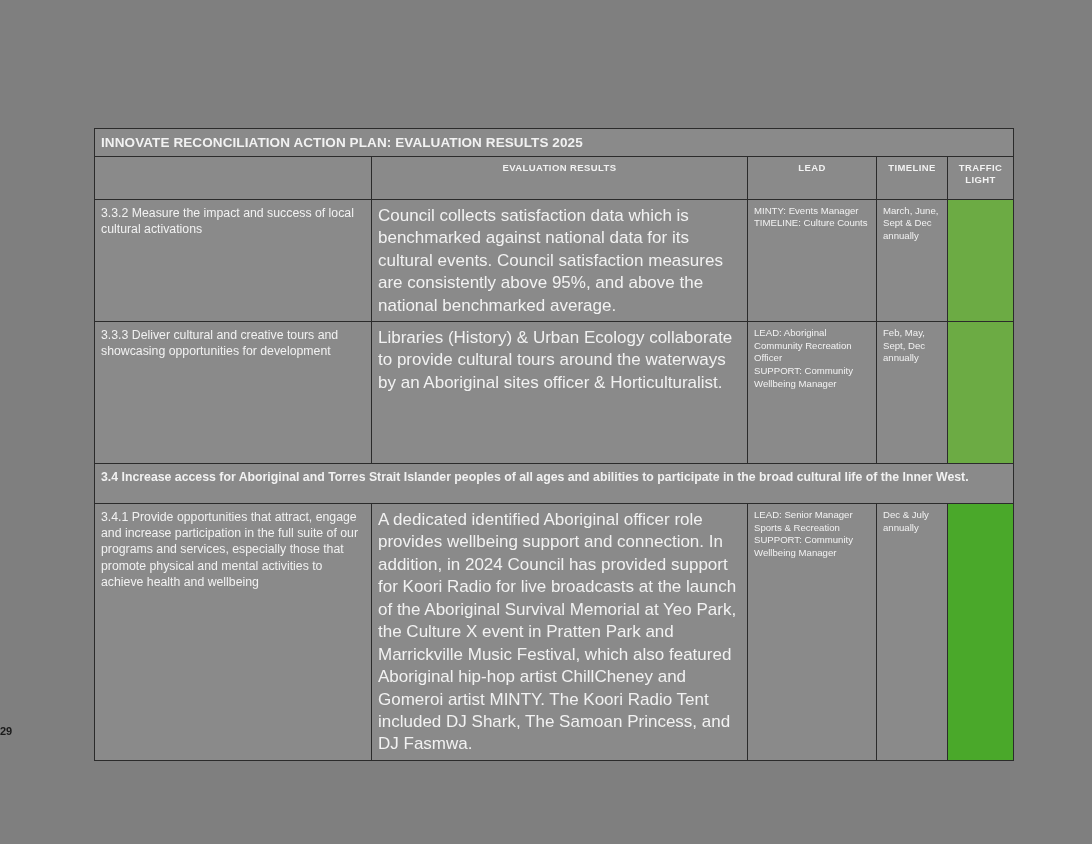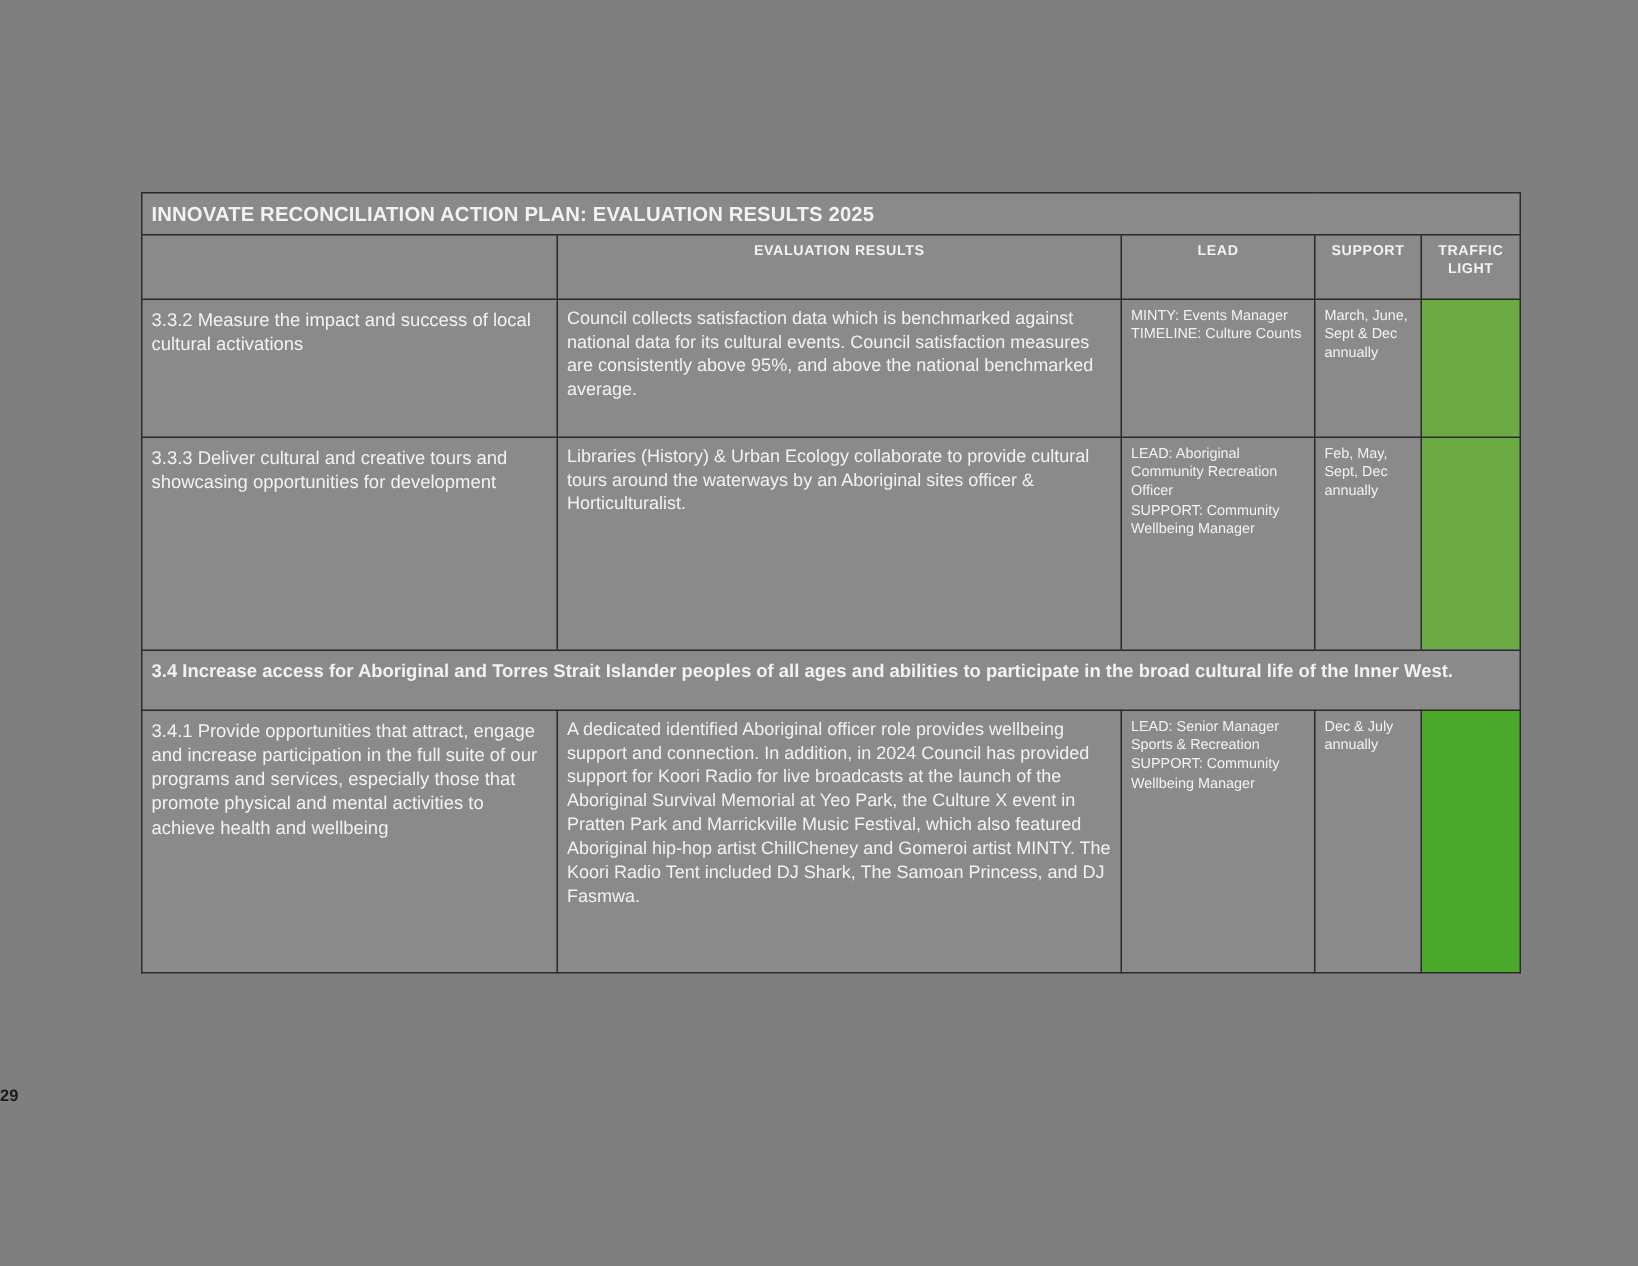--- a/index.html
+++ b/index.html
@@ -63,21 +63,21 @@
     padding-top: 7px;
     height: 33px;
   }
   .hdr-blank { }
 
   .action-cell {
     font-size: 12.3px;
     color: #f0f0f0;
   }
   .results-cell {
-    font-size: 12px;
+    font-size: 17px;
     color: #f0f0f0;
   }
   .lead-cell {
     font-size: 9.6px;
     color: #ececec;
     line-height: 1.42;
   }
   .timeline-cell {
     font-size: 9.6px;
     color: #ececec;
@@ -130,21 +130,21 @@
     </colgroup>
     <tbody>
       <tr>
         <td class="title-cell" colspan="5">INNOVATE RECONCILIATION ACTION PLAN: EVALUATION RESULTS 2025</td>
       </tr>
 
       <tr>
         <td class="hdr-cell hdr-blank"></td>
         <td class="hdr-cell">EVALUATION RESULTS</td>
         <td class="hdr-cell">LEAD</td>
-        <td class="hdr-cell">SUPPORT</td>
+        <td class="hdr-cell">TIMELINE</td>
         <td class="hdr-cell">TRAFFIC LIGHT</td>
       </tr>
 
       <tr class="r1">
         <td class="action-cell">3.3.2 Measure the impact and success of local cultural activations</td>
         <td class="results-cell">Council collects satisfaction data which is benchmarked against national data for its cultural events. Council satisfaction measures are consistently above 95%, and above the national benchmarked average.</td>
         <td class="lead-cell">
             <div>MINTY: Events Manager</div>
             <div>TIMELINE: Culture Counts</div>
           </td>

